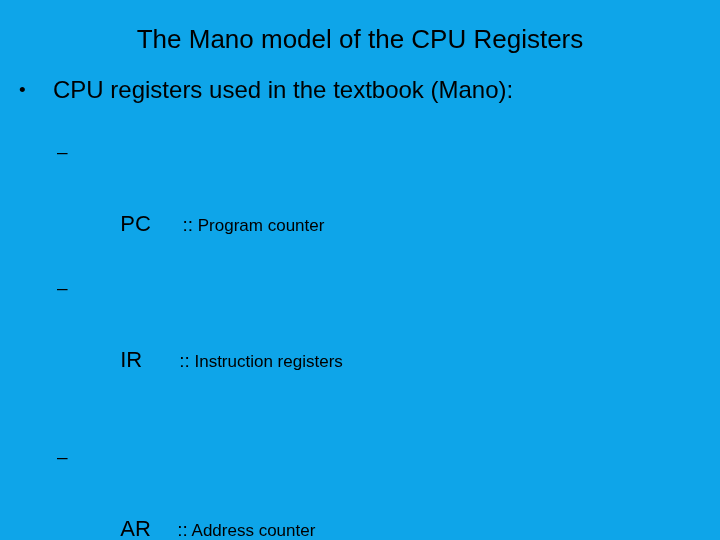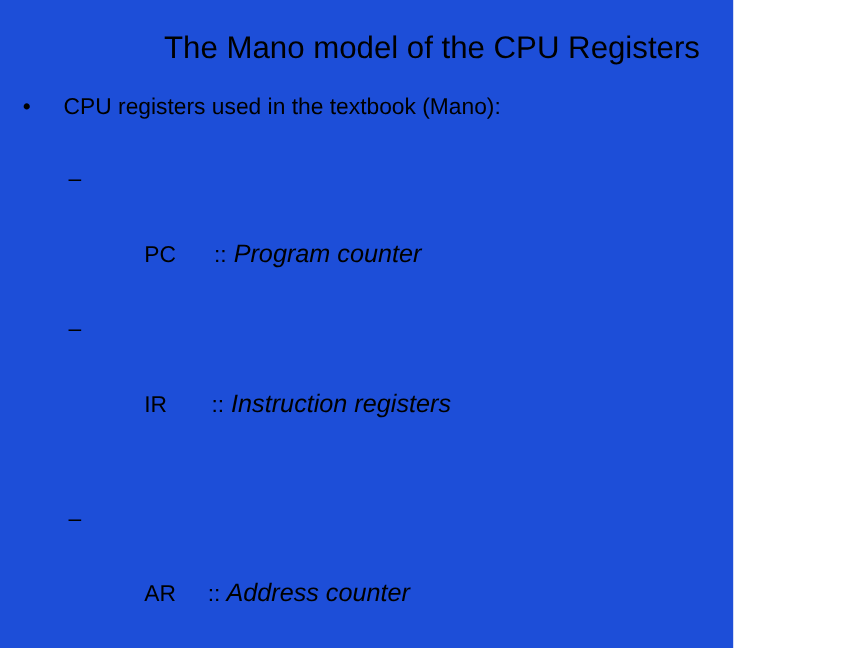--- a/index.html
+++ b/index.html
@@ -9,23 +9,23 @@
   body {
     width: 720px;
     height: 540px;
     background: #ffffff;
     font-family: "Liberation Sans", sans-serif;
     color: #000000;
     overflow: hidden;
   }
   .slide {
     position: relative;
-    width: 611px;
+    width: 720px;
     height: 540px;
-    background: #1d4ed8;
+    background: #0ea5e9;
   }
 
   
   .slide-title {
     position: absolute;
     left: 0;
     top: 22px;
     width: 720px;
     text-align: center;
     font-size: 26px;
@@ -53,21 +53,21 @@
     white-space: nowrap;
   }
   .bullet-mark {
     position: absolute;
     left: 19px;
     top: 0;
     font-size: 19px;
     line-height: 28px;
   }
   .bullet-text {
-    font-size: 19px;
+    font-size: 24px;
     line-height: 28px;
     text-align: right;
   }
 
   
   .group {
     margin-top: 33px;
   }
   .group.first-group {
     margin-top: 30px;
@@ -82,32 +82,32 @@
   }
   .dash-mark {
     position: absolute;
     left: 57px;
     top: 0;
     font-size: 19px;
     line-height: 31px;
   }
   .reg-abbr {
     display: inline-block;
-    font-size: 19px;
+    font-size: 22px;
     line-height: 31px;
     padding-left: 20px;
+    margin-top: 10px;
   }
   .reg-sep {
     font-size: 19px;
     line-height: 31px;
   }
   .reg-desc {
-    font-size: 21px;
+    font-size: 17px;
     line-height: 31px;
-    font-style: italic;
   }
 </style>
 </head>
 <body>
 
 <div class="slide">
 
   <div class="slide-title">The Mano model of the CPU Registers</div>
 
   <div class="body-area">

